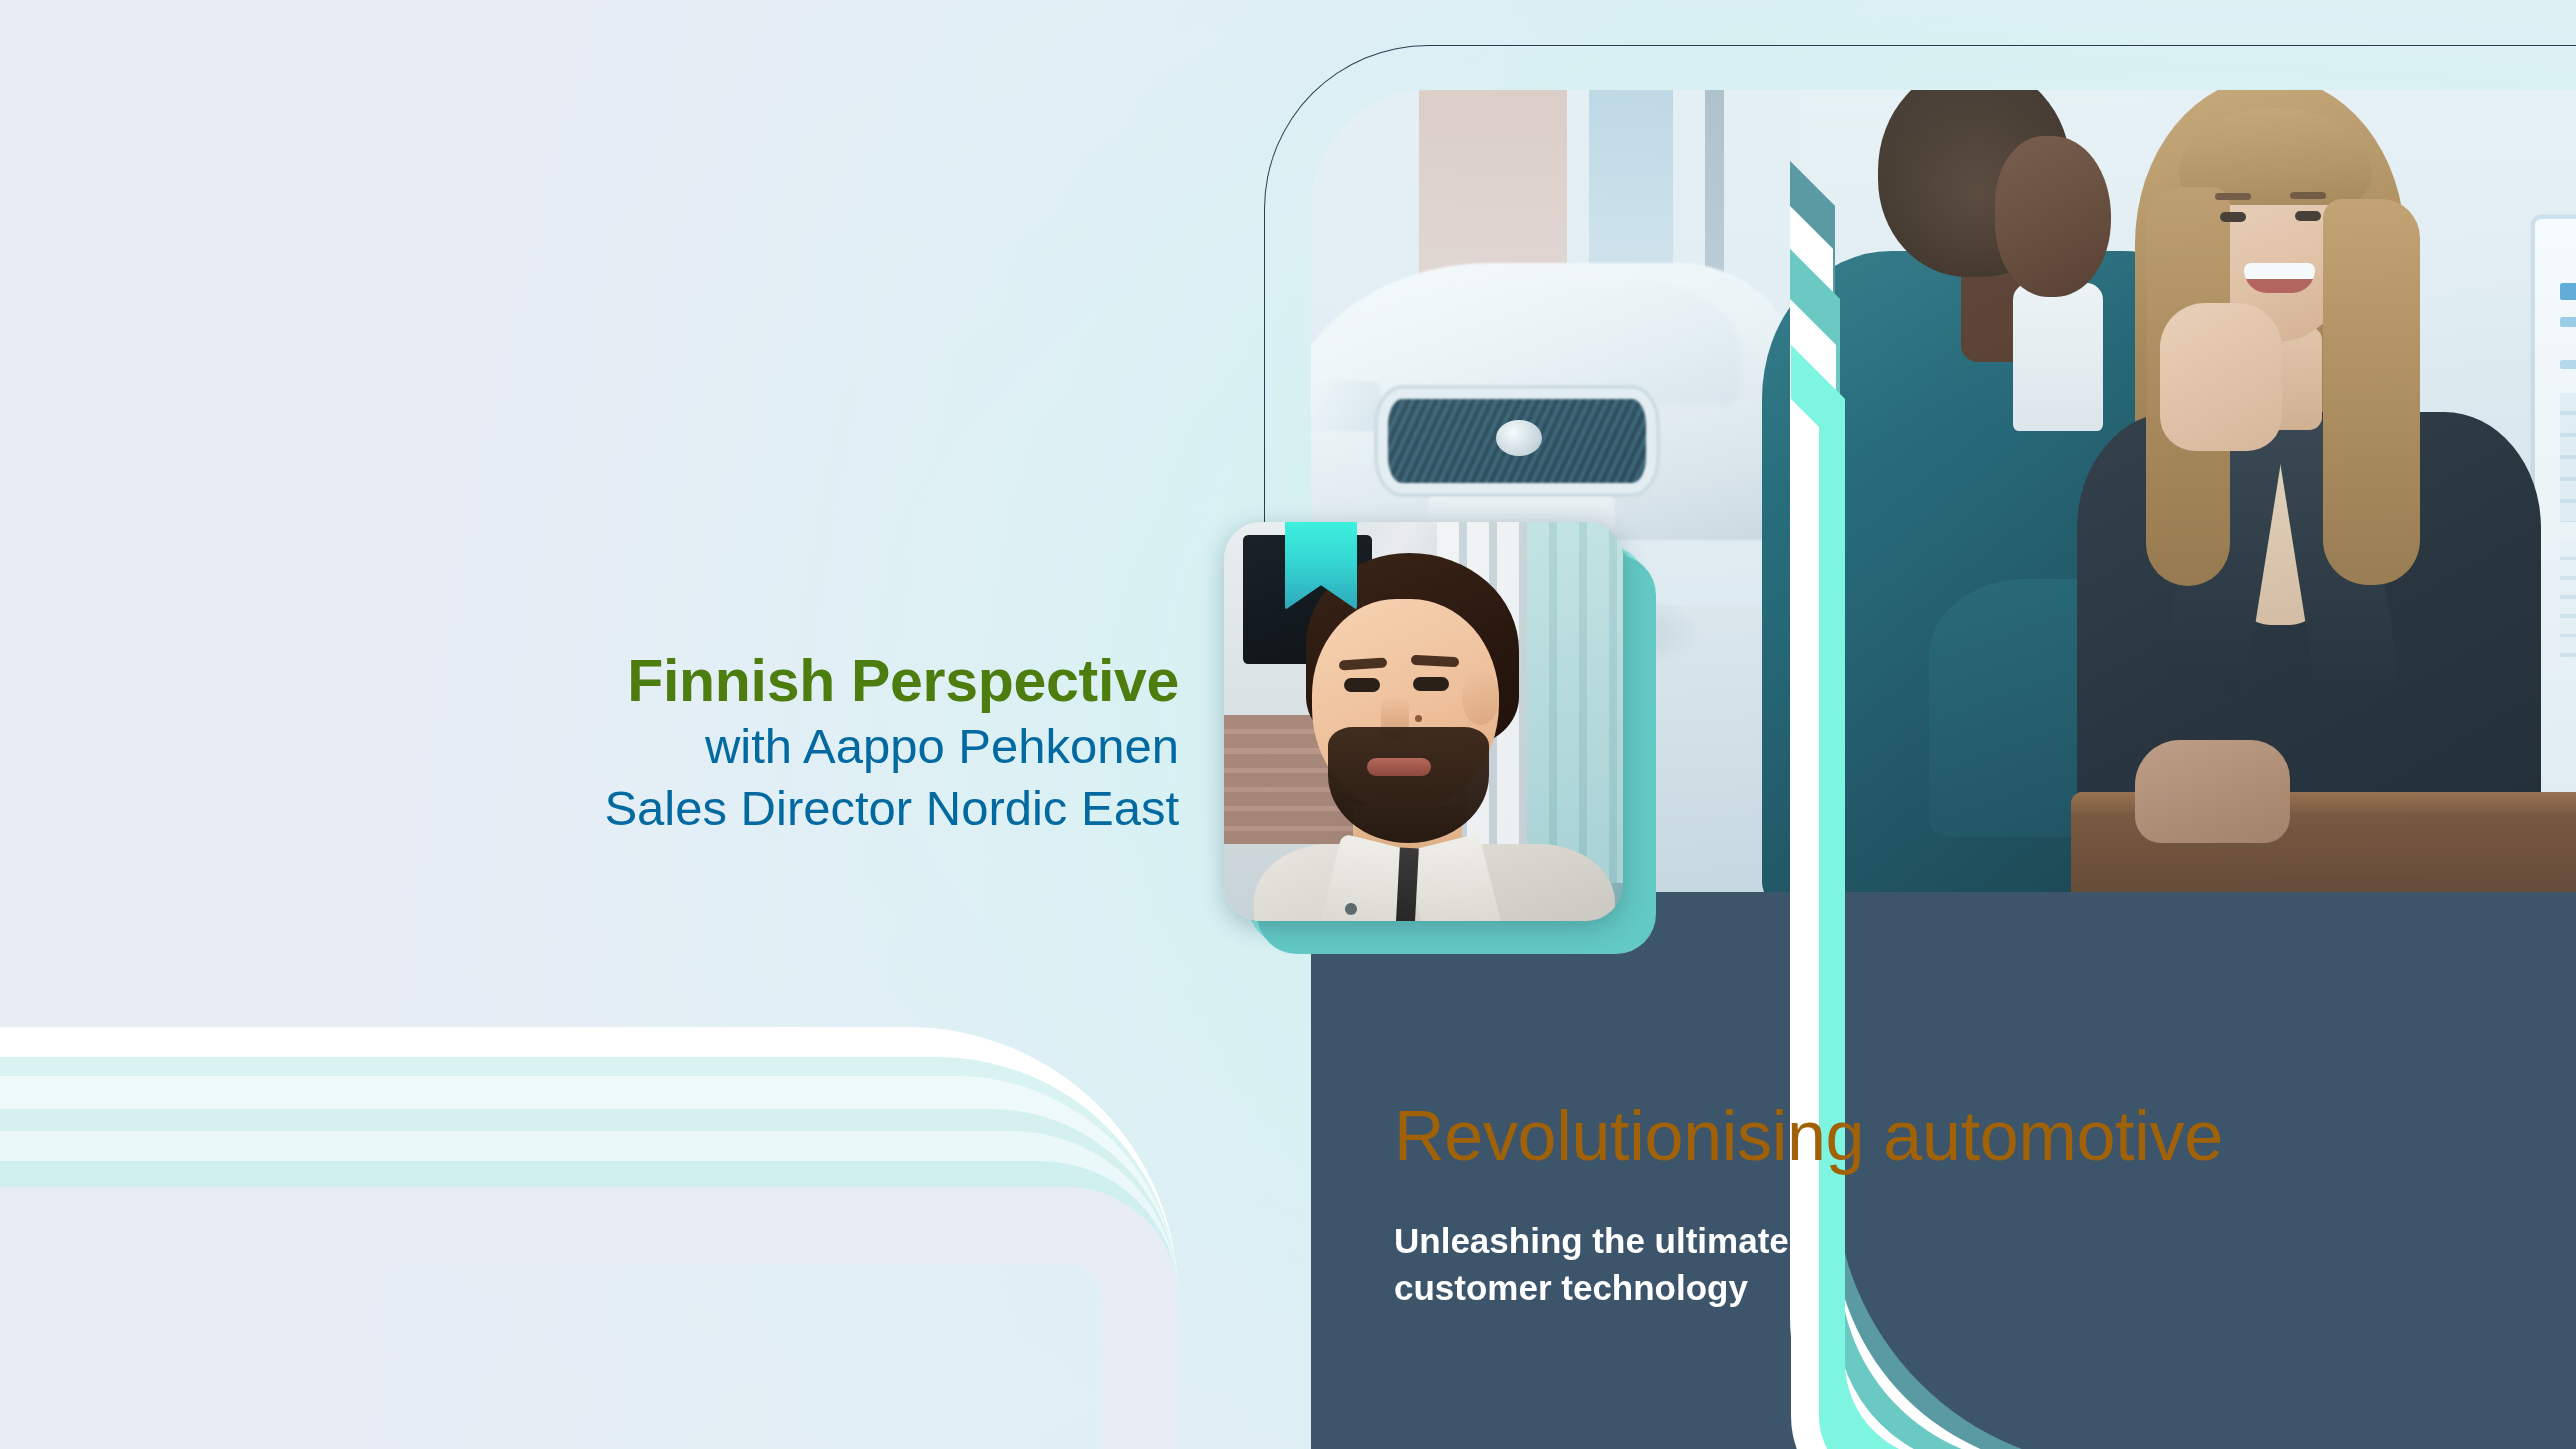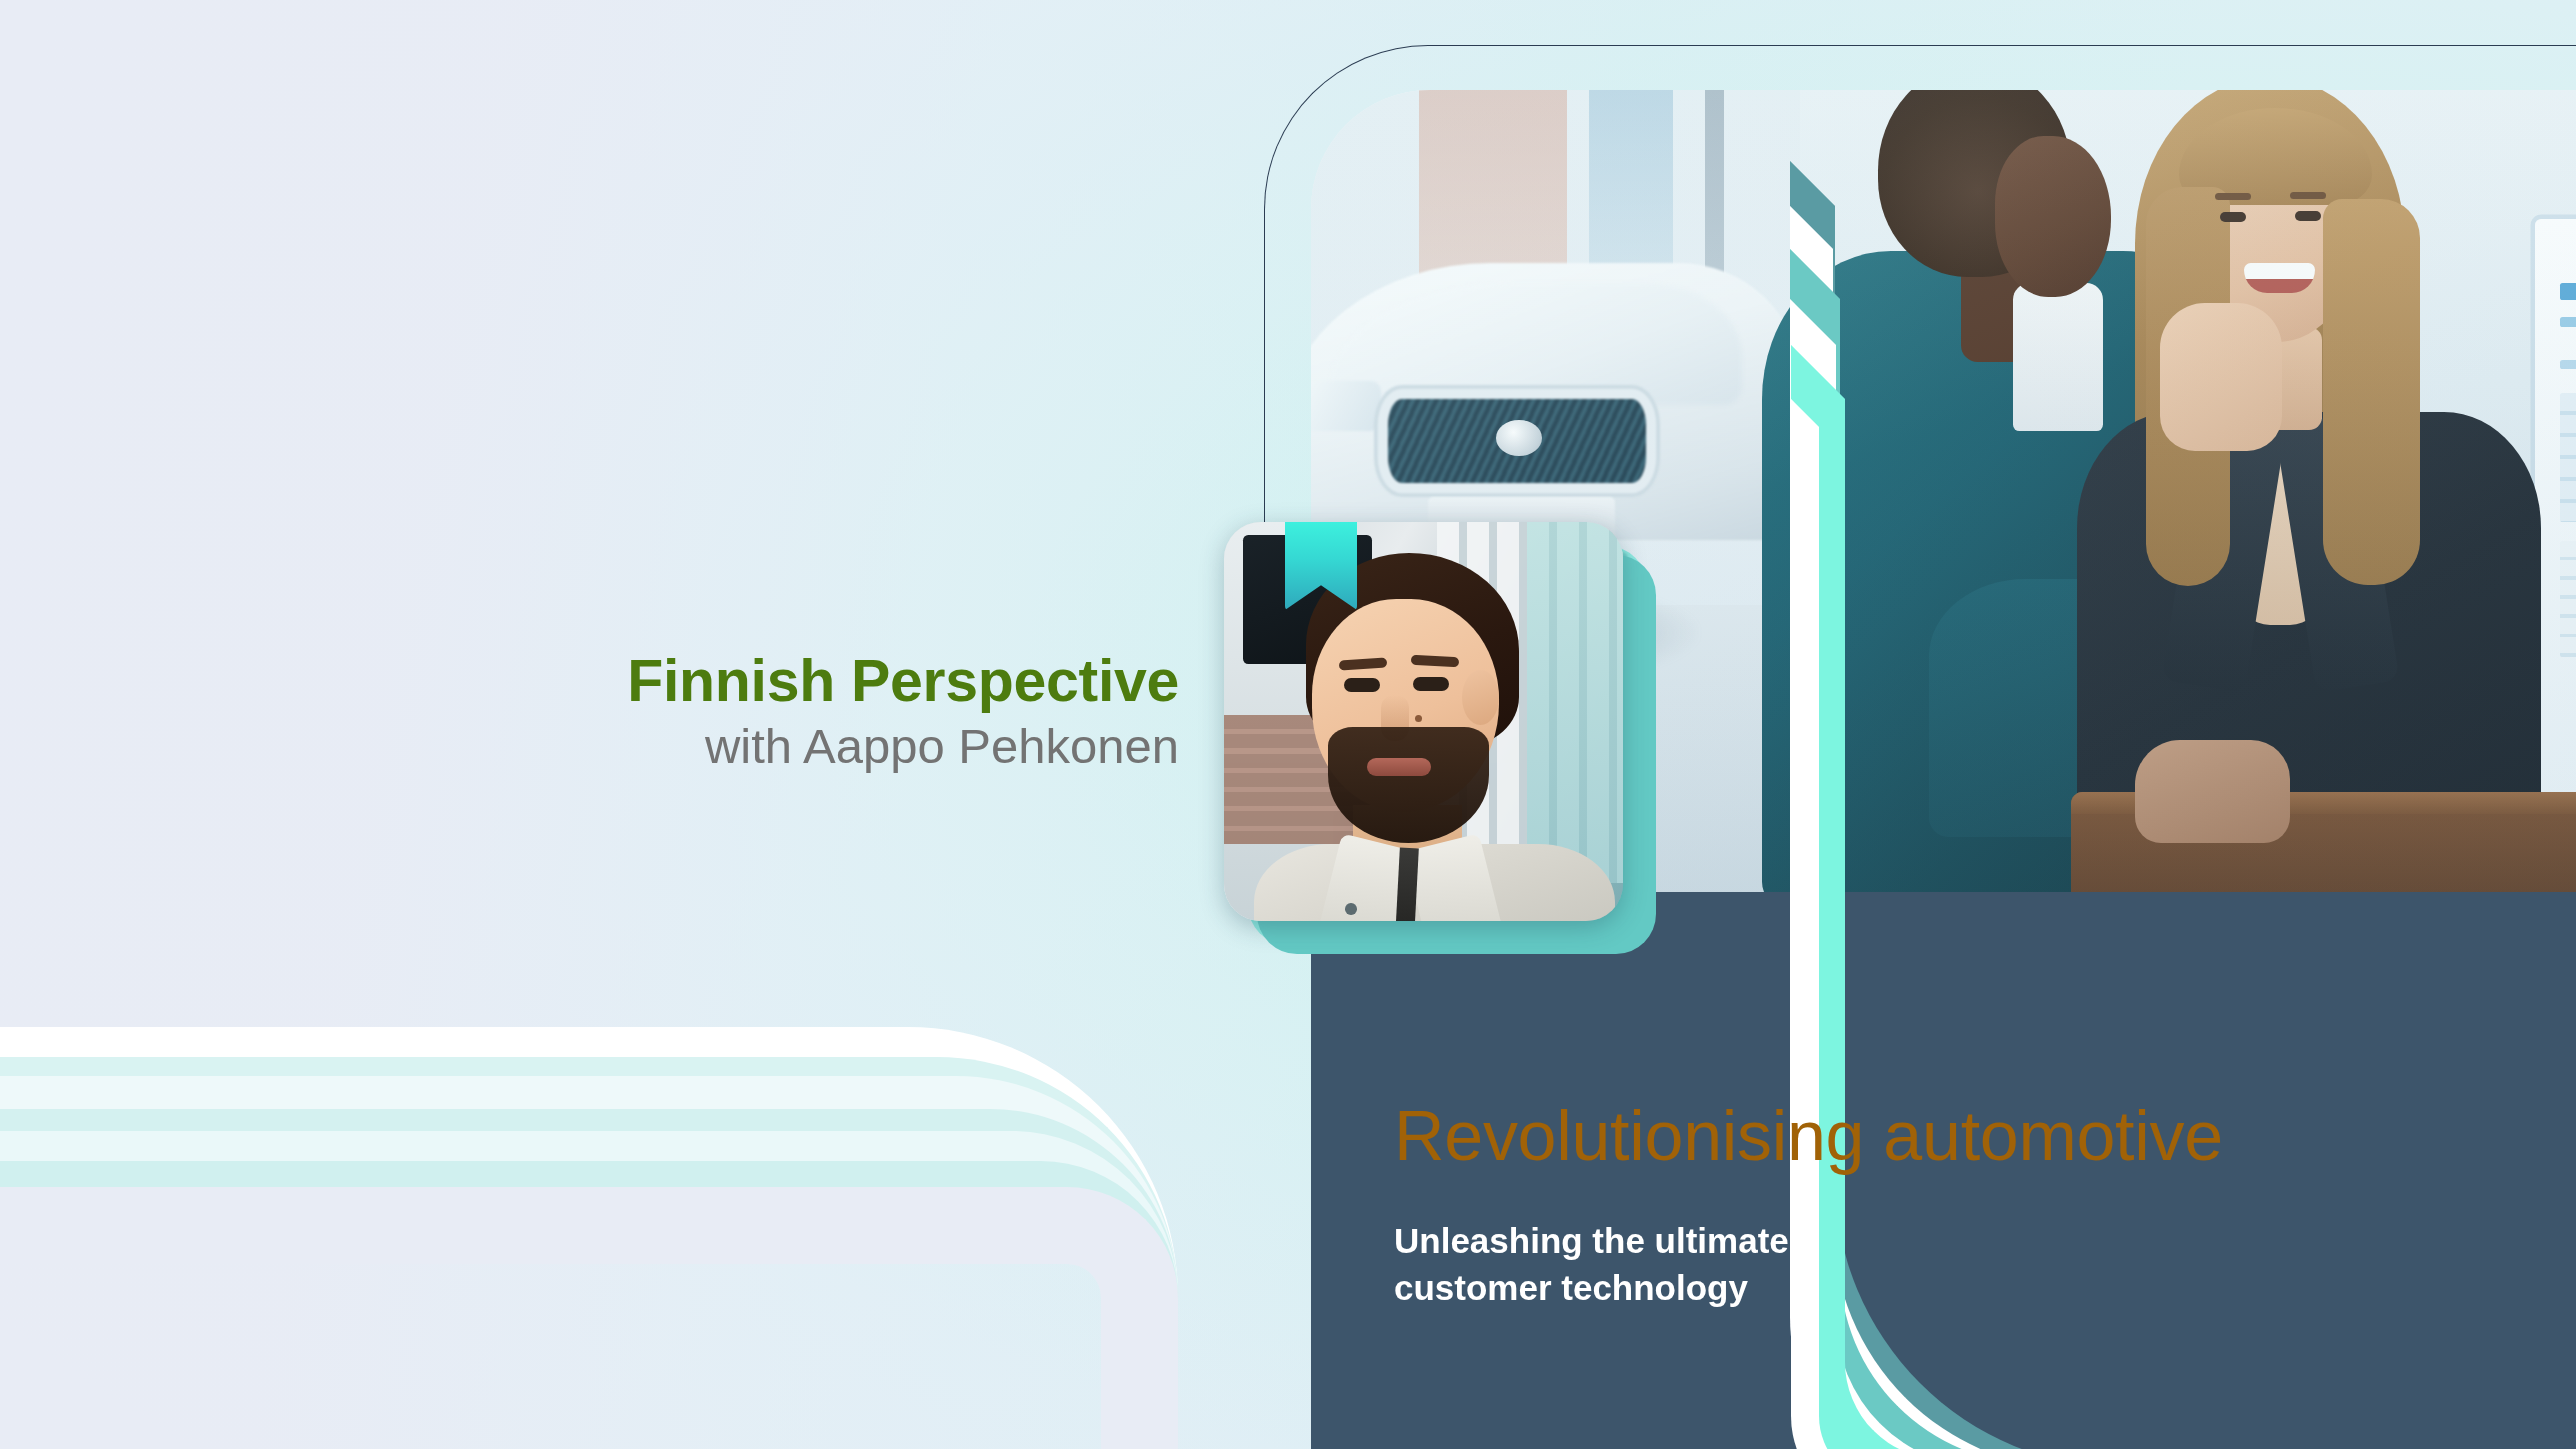--- a/index.html
+++ b/index.html
@@ -436,21 +436,21 @@
     letter-spacing:-0.3px;
     line-height:1.06;
     margin:0 0 3.9px 0;
     color:#4d7c0f;
   }
   .lt-sub1, .lt-sub2{
     font-size:49px;
     font-weight:300;
     line-height:1.25;
     margin:0;
-    color:#737373;
+    color:#0369a1;
   }
 
   
   .dp-text{
     position:absolute;
     left:1394px; top:1095px;
     width:1030px;
   }
   .dp-head{
     font-size:70px;
@@ -583,20 +583,21 @@
     <div class="av av-mole"></div>
     <div class="av av-beard"></div>
     <div class="av av-mouth"></div>
   </div>
 
   <div class="bookmark"></div>
 
   <div class="left-text">
     <h1 class="lt-title">Finnish Perspective</h1>
     <p class="lt-sub1">with Aappo Pehkonen</p>
+    <p class="lt-sub2">Sales Director Nordic East</p>
   </div>
 
   <div class="dp-text">
     <div class="dp-head">
       <span class="nowrap">Revolutionising automotive</span><br>
     </div>
     <div class="dp-sub">
       <span class="nowrap">Unleashing the ultimate</span><br>
       <span class="nowrap">customer technology</span>
     </div>

